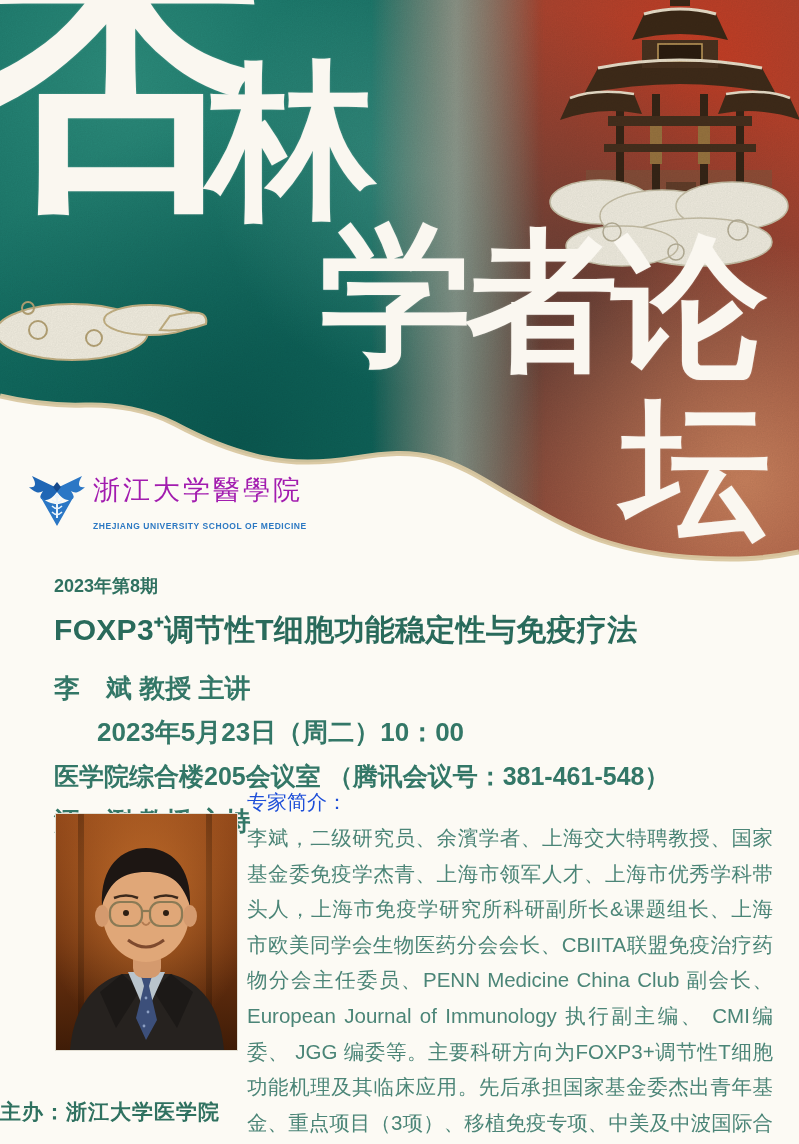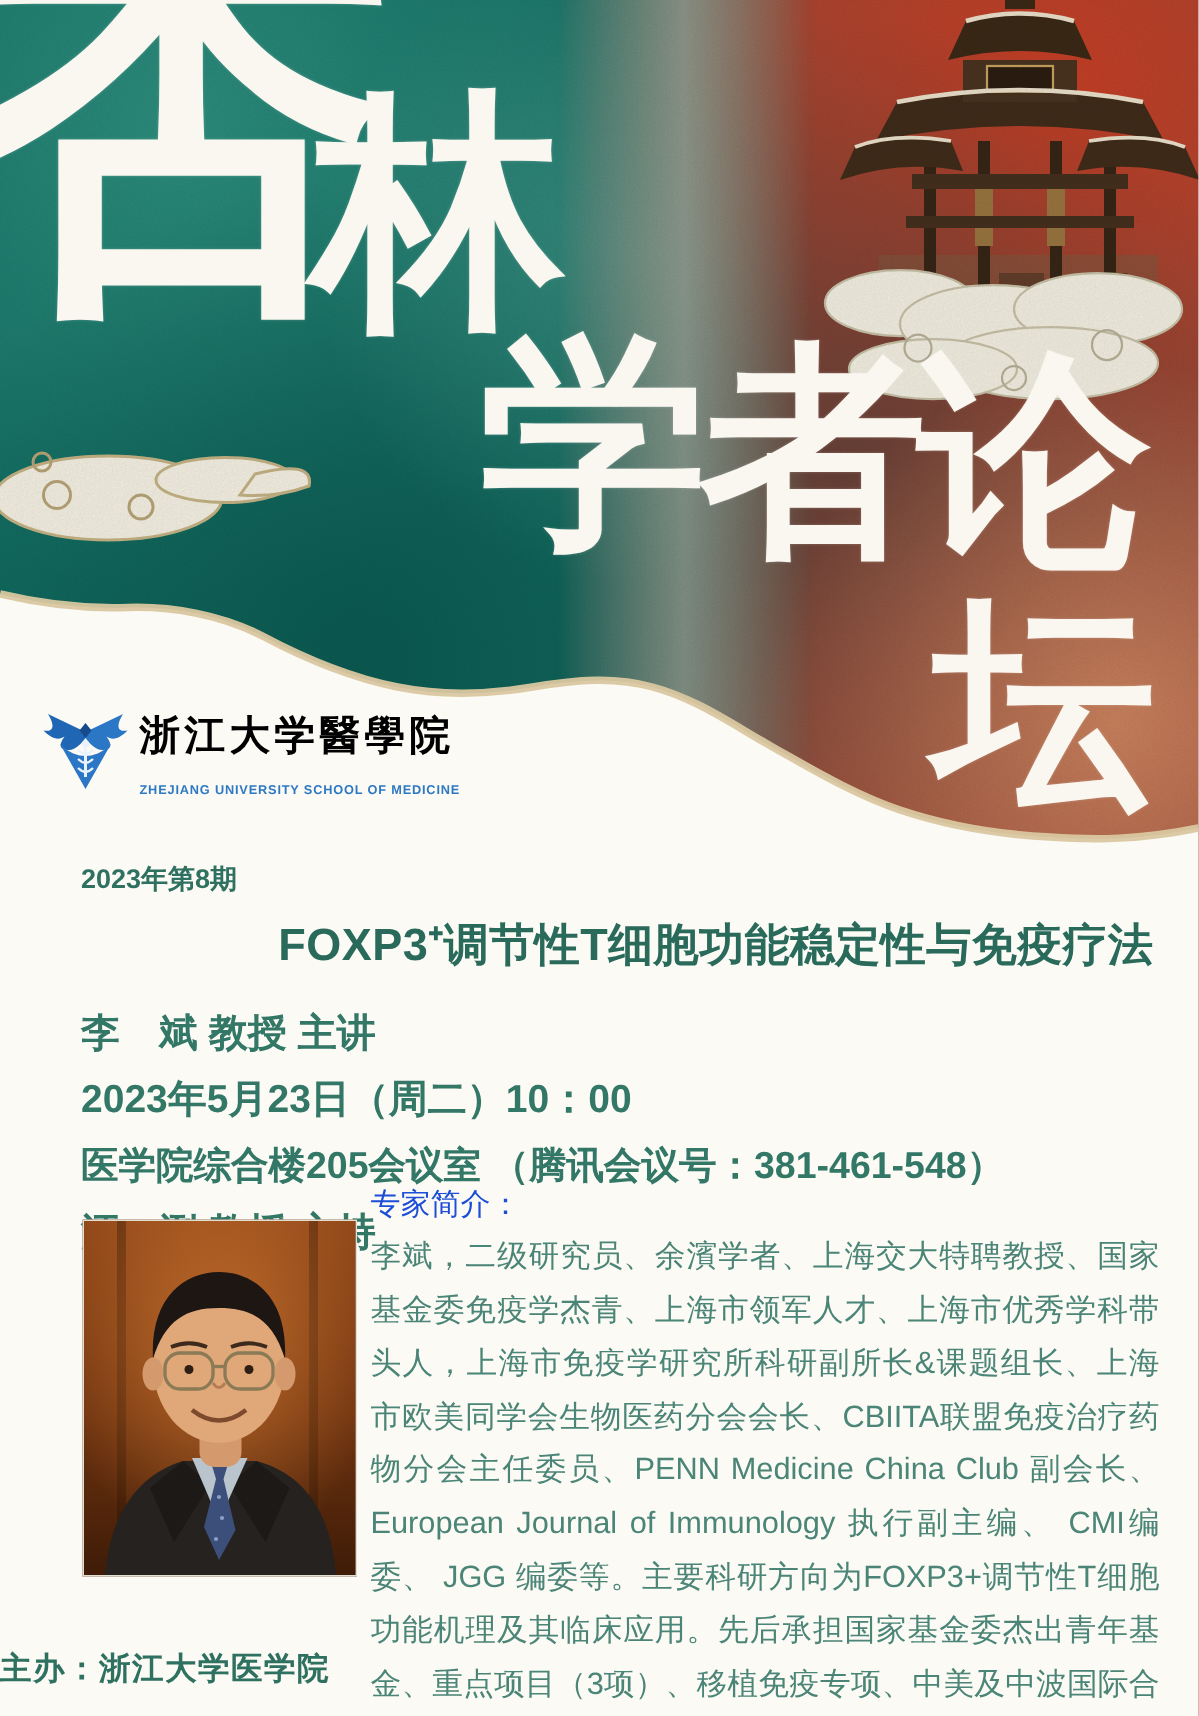--- a/index.html
+++ b/index.html
@@ -17,34 +17,34 @@
   }
   .ch0{left:-24px;top:-70px;font-size:285px;}
   .ch1{left:208px;top:56px;font-size:168px;}
   .ch2{left:320px;top:219px;font-size:152px;}
   .ch3{left:466px;top:225px;font-size:152px;}
   .ch4{left:612px;top:229px;font-size:155px;}
   .ch5{left:622px;top:394px;font-size:148px;}
   
   .logo{position:absolute;left:28px;top:472px;display:flex;align-items:center;gap:7px;}
   .logo-cn{
-    font-family:"DejaVu Serif",serif;font-weight:bold;font-size:27px;
-    color:#000000;letter-spacing:3px;white-space:nowrap;
+    font-family:"DejaVu Serif",serif;font-weight:normal;font-size:27px;
+    color:#a21caf;letter-spacing:3px;white-space:nowrap;
   }
   .logo-en{
     font-size:8.5px;font-weight:bold;color:#2d79c3;letter-spacing:.55px;
     margin-top:13px;white-space:nowrap;
   }
   
   .info{position:absolute;left:54px;top:574px;width:715px;}
   .issue{font-size:18px;font-weight:bold;color:#2f7160;}
-  .talk-title{font-size:30px;font-weight:bold;color:#296a5b;margin-top:10px;letter-spacing:.3px;text-align:right;}
+  .talk-title{font-size:30px;font-weight:bold;color:#296a5b;margin-top:10px;letter-spacing:.3px;}
   .line{font-weight:bold;color:#337767;}
   .speaker{margin-top:20px;font-size:26px;}
-  .datetime{margin-top:9px;font-size:26px;}
+  .datetime{margin-top:9px;font-size:26px;margin-left:43px;}
   .venue{margin-top:10px;font-size:25px;}
   .host{margin-top:11px;font-size:26px;}
   
   .expert{position:absolute;left:55px;top:789px;width:718px;display:flex;align-items:flex-start;}
   .photo{
     flex:none;width:183px;height:238px;margin-top:24px;
     border:1px solid #e2ded2;box-sizing:border-box;background:#5c2b0e;
   }
   .bio-col{margin-left:9px;width:528px;}
   .bio-label{font-size:20px;color:#1d4ed8;}

